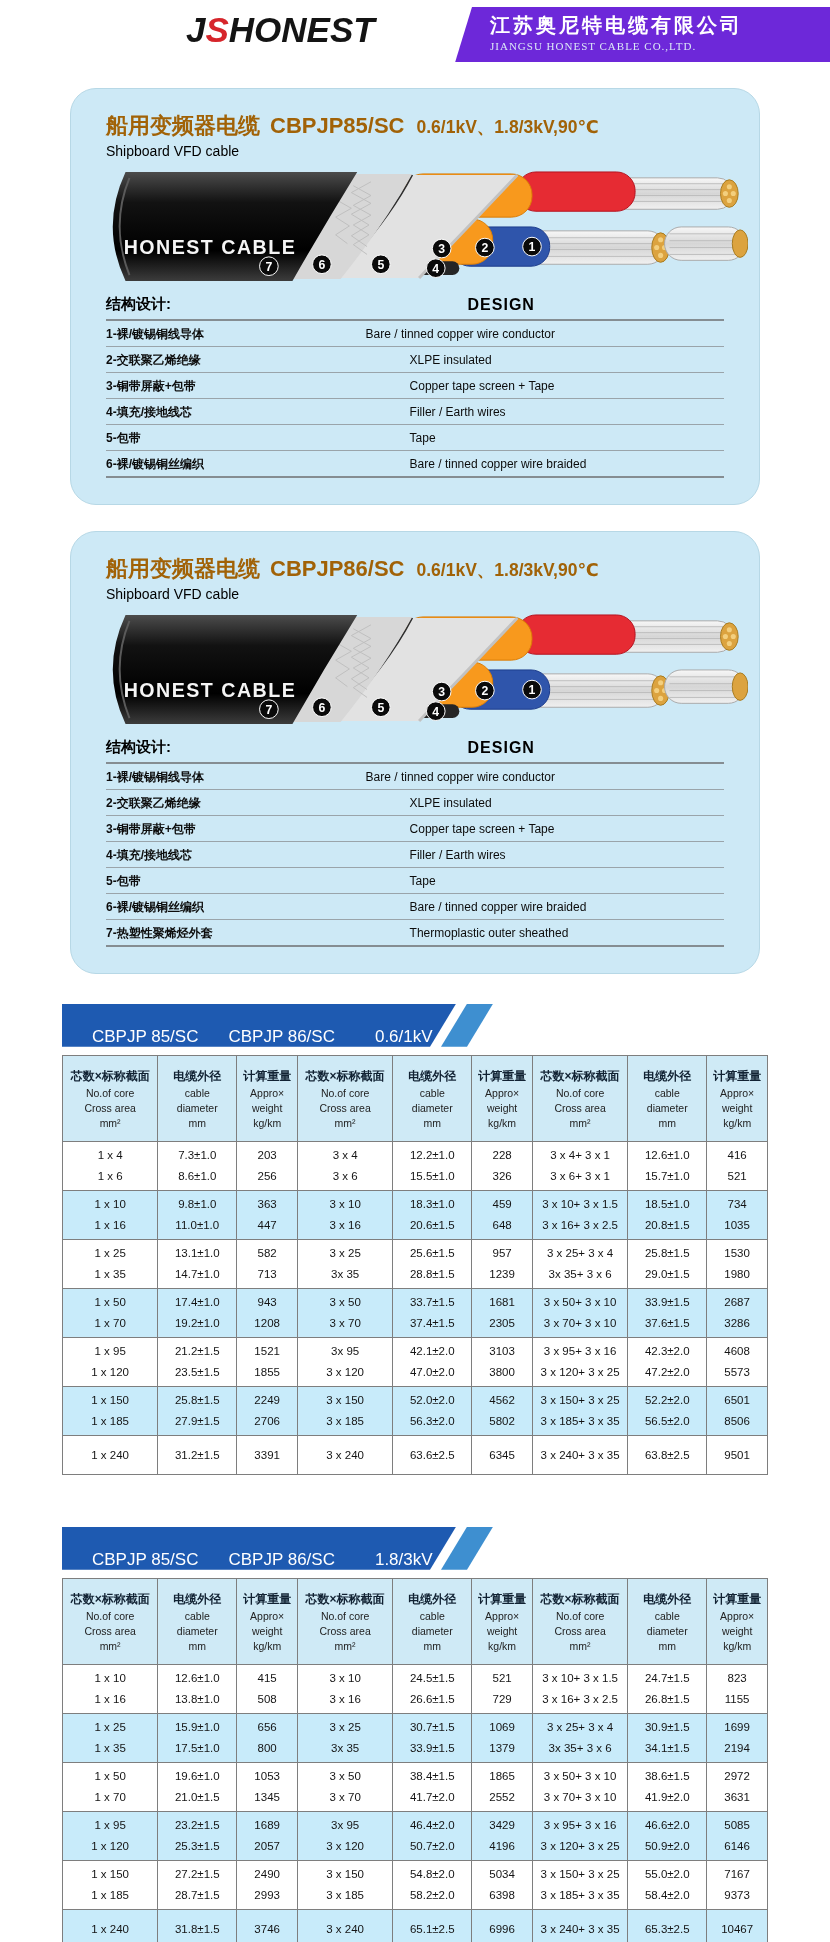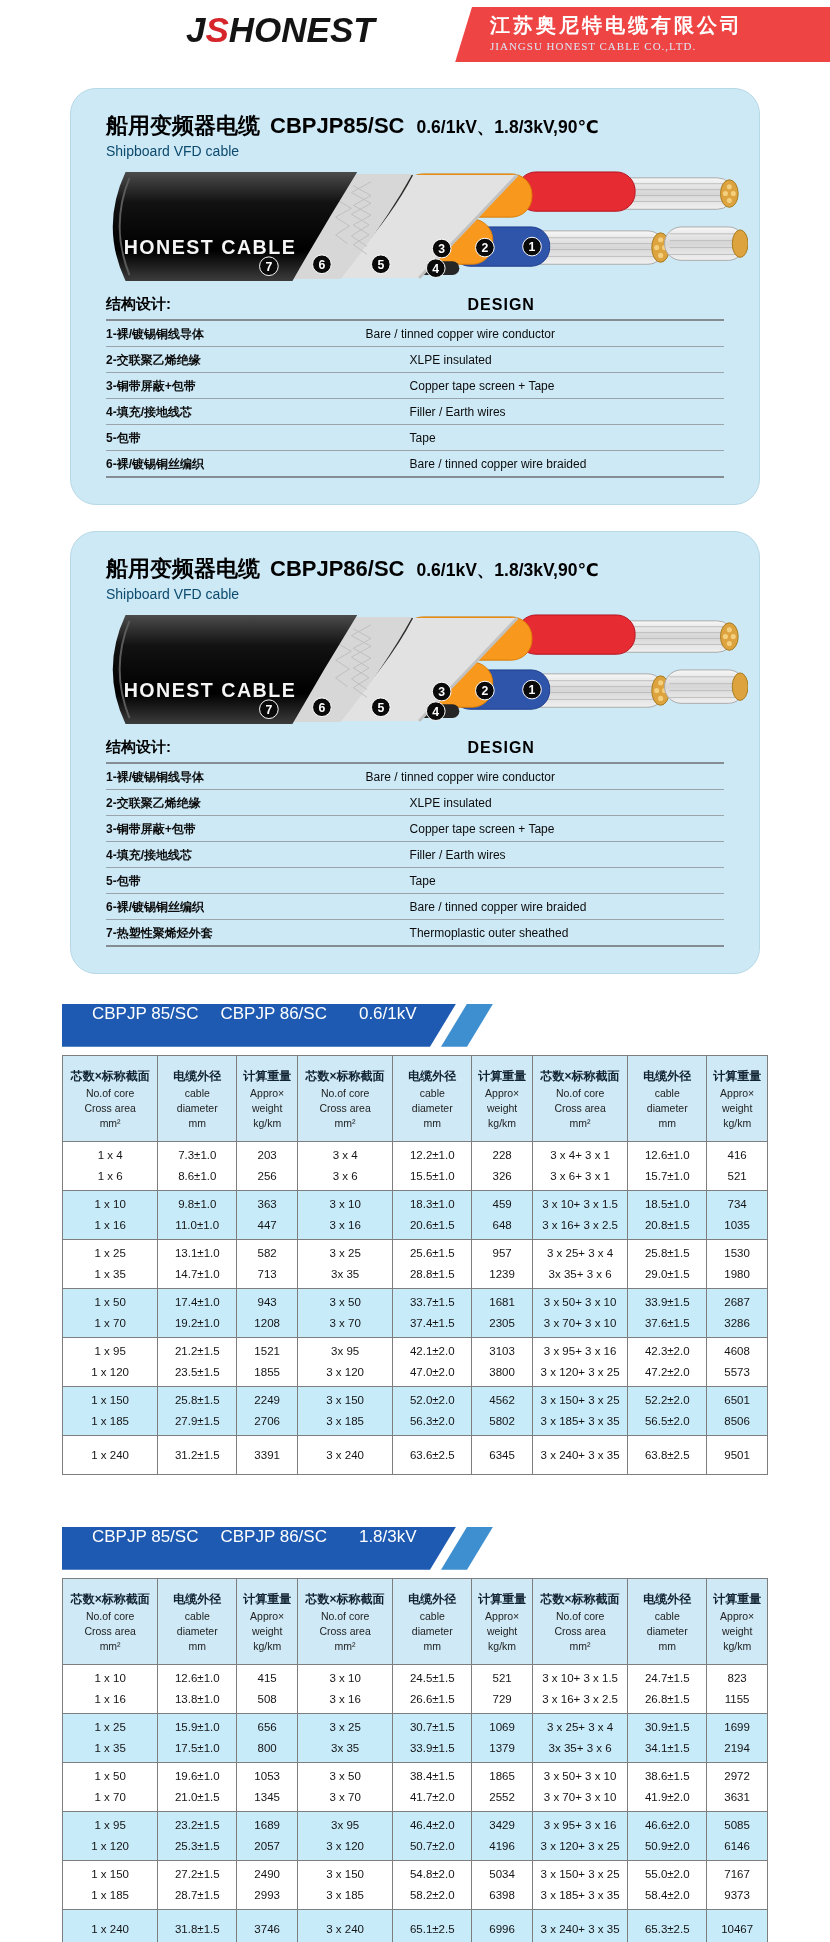--- a/index.html
+++ b/index.html
@@ -17,61 +17,61 @@
     font-style:italic; font-weight:bold; font-size:35px; letter-spacing:0;
     color:#141414; white-space:nowrap;
   }
   .logo .lg-red { color:#d6252b; }
   .logo-slash {
     position:absolute; left:166px; top:4px; width:7px; height:40px;
     background:#d6252b; transform:skewX(-28deg);
   }
   .company-banner {
     position:absolute; right:0; top:7px; width:380px; height:72px;
-    background:#ef4444; color:#fff;
+    background:#6d28d9; color:#fff;
     clip-path:polygon(22px 0, 100% 0, 100% 100%, 0 100%);
     padding:6px 0 0 40px;
   }
   .company-cn { font-size:20px; font-weight:bold; letter-spacing:3px; line-height:24px; }
   .company-en {
     font-family:"Liberation Serif","DejaVu Serif",serif;
     font-size:11px; letter-spacing:1px; color:#dce8f7; line-height:18px;
   }
 
   
   .product-card {
     width:690px; margin:26px auto 0; background:#cde9f6;
     border:1px solid #b7d8e6; border-radius:26px;
     padding:22px 35px 26px;
   }
-  .card-title { font-size:22px; font-weight:bold; color:#000000; line-height:30px; white-space:nowrap; }
+  .card-title { font-size:22px; font-weight:bold; color:#a16207; line-height:30px; white-space:nowrap; }
   .card-title .model { margin-left:10px; }
   .card-title .rating { margin-left:12px; font-size:17.5px; }
-  .card-subtitle { font-size:14px; color:#0c4a6e; line-height:19px; }
+  .card-subtitle { font-size:14px; color:#000000; line-height:19px; }
 
   .cable-art { width:648px; margin:9px 0 6px -6px; }
   .cable-art svg { display:block; width:100%; height:auto; }
 
   .design-table { margin-top:6px; }
   .design-head { display:grid; grid-template-columns:42% 58%; padding:6px 0 5px; align-items:end; }
   .design-head .dh-cn { font-size:15px; font-weight:bold; color:#000; }
   .design-head .dh-en { font-size:16px; font-weight:bold; color:#000; padding-left:102px; letter-spacing:1px; }
   .design-rows { border-top:2px solid #858d92; border-bottom:2px solid #858d92; }
   .design-row { display:grid; grid-template-columns:42% 58%; padding:5px 0 4px; font-size:12px; line-height:16px; }
   .design-row + .design-row { border-top:1px solid #9aa4aa;gap:44px; }
   .design-row .dr-cn { font-weight:bold; color:#0c0c0c; }
   .design-row .dr-en { color:#0c0c0c; }
 
   
   .spec-banner { display:flex; align-items:stretch; height:43px; margin:30px 0 8px 62px; width:450px; }
   .spec-banner.second { margin-top:52px; }
   .banner-main {
     width:394px; background:#1e5ab1; color:#fff;
     clip-path:polygon(0 0, 100% 0, calc(100% - 26px) 100%, 0 100%);
-    display:flex; align-items:flex-start; padding-left:30px; font-size:17px; white-space:nowrap;
+    display:flex; align-items:flex-end; padding-left:30px; font-size:17px; white-space:nowrap;gap:8px;
   }
   .banner-main .b-model { margin-right:22px; }
   .banner-main .b-volt { margin-left:10px; }
   .banner-tip {
     width:52px; margin-left:-15px; background:#3e8fd0;
     clip-path:polygon(26px 0, 100% 0, calc(100% - 26px) 100%, 0 100%);
   }
 
   
   table.spec { border-collapse:collapse; table-layout:fixed; width:706px; margin-left:62px; background:#fff; }

